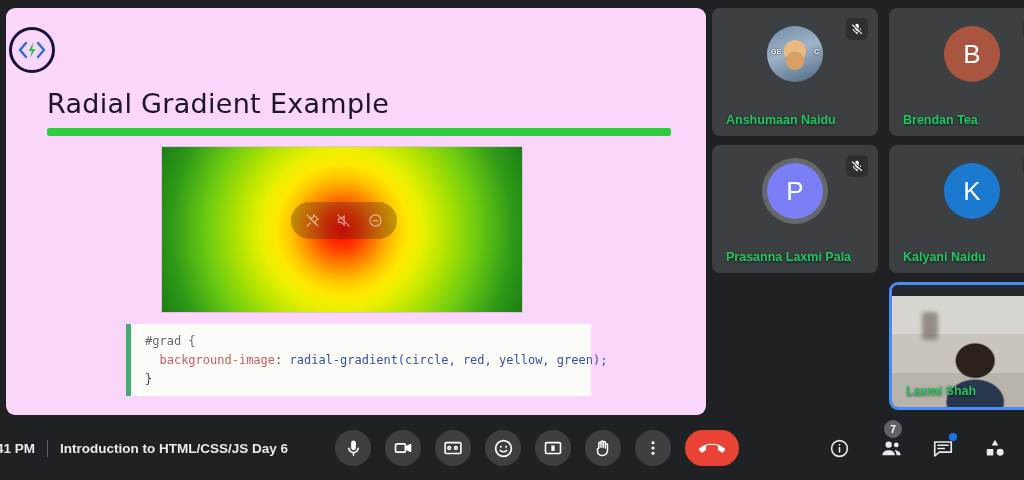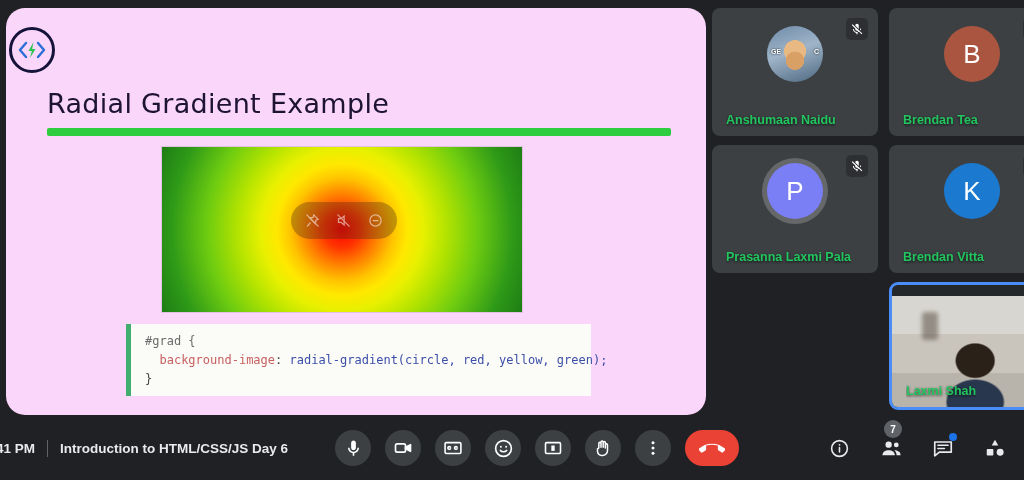--- a/index.html
+++ b/index.html
@@ -15,21 +15,21 @@
     width: 1024px; height: 480px;
     background: #202124;
     overflow: hidden;
   }
 
   
   .stage {
     position: absolute;
     left: 6px; top: 8px;
     width: 700px; height: 407px;
-    border-radius: 19px;
+    border-radius: 9px;
     overflow: hidden;
     background: #000;
   }
   .slide {
     position: absolute; inset: 0;
     background: #fbd6fb;
     overflow: hidden;
   }
   .slide-logo {
     position: absolute;
@@ -358,21 +358,21 @@
       <div class="tile-name">Prasanna Laxmi Pala</div>
     </div>
 
     <div class="tile col2 row2">
       <div class="avatar" style="background:#1b79d0">
         <span>K</span>
       </div>
       <div class="mic-off">
         
       </div>
-      <div class="tile-name">Brendan Vitta</div>
+      <div class="tile-name">Kalyani Naidu</div>
     </div>
 
 
     <div class="tile col2 row3 speaking-border">
       <div class="video-feed"></div>
 
       <div class="tile-name">Laxmi Shah</div>
     </div>
 
   </div>

